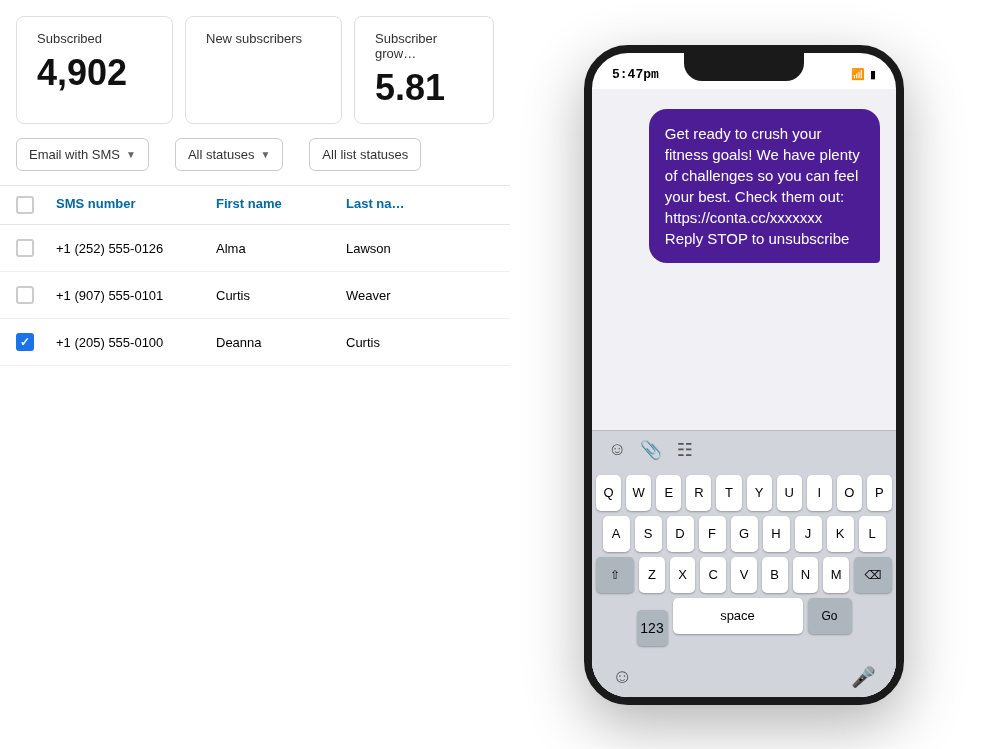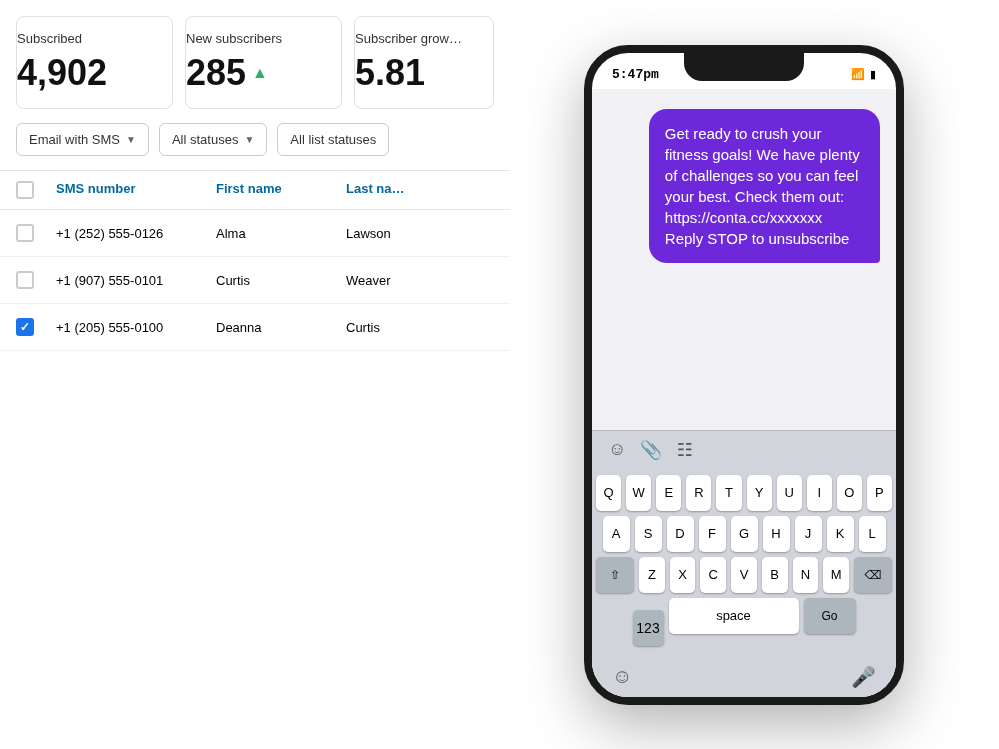--- a/index.html
+++ b/index.html
@@ -44,21 +44,21 @@
     
     .stats-row {
       display: flex;
       gap: 12px;
       padding: 16px 16px 0;
     }
     .stat-card {
       background: #fff;
       border: 1px solid #e0e0e0;
       border-radius: 8px;
-      padding: 14px 0;
+      padding: 14px 20px;
       min-width: 140px;
       flex: 1;
     }
     .stat-label {
       font-size: 13px;
       color: #333;
       margin-bottom: 6px;
     }
     .stat-value {
       font-size: 36px;
@@ -73,21 +73,21 @@
       font-size: 16px;
     }
     .stat-card-partial {
       flex: 0.8;
       overflow: hidden;
     }
 
     
     .filters-row {
       display: flex;
-      gap: 10px;
+      gap: 26px;
       padding: 14px 16px;
     }
     .filter-btn {
       display: flex;
       align-items: center;
       gap: 6px;
       border: 1px solid #ccc;
       border-radius: 6px;
       padding: 8px 12px;
       font-size: 13px;
@@ -214,21 +214,21 @@
 
     
     .message-area {
       flex: 1;
       padding: 20px 16px;
       display: flex;
       flex-direction: column;
       align-items: flex-end;
     }
     .message-bubble {
-      background: #6d28d9;
+      background: #4c1d95;
       border-radius: 18px 18px 4px 18px;
       padding: 14px 16px;
       max-width: 85%;
       font-size: 15px;
       line-height: 1.4;
       color: #fff;
     }
 
     
     .keyboard-toolbar {
@@ -308,24 +308,20 @@
 <div class="left-panel">
 
 
   <div class="stats-row">
     <div class="stat-card">
       <div class="stat-label">Subscribed</div>
       <div class="stat-value">4,902</div>
     </div>
     <div class="stat-card">
       <div class="stat-label">New subscribers</div>
-      <div class="stat-value">
-        <span>285</span>
-        <span class="arrow-up">▲</span>
-      </div>
     </div>
     <div class="stat-card stat-card-partial">
       <div class="stat-label">Subscriber grow…</div>
       <div class="stat-value">5.81</div>
     </div>
   </div>
 
   <div class="filters-row">
     <button class="filter-btn">
       <span>Email with SMS</span>
@@ -441,21 +437,21 @@
           <div class="key">V</div>
           <div class="key">B</div>
           <div class="key">N</div>
           <div class="key">M</div>
           <div class="key dark wide">⌫</div>
         </div>
 
         <div class="key-row">
           <div class="key dark wide" style="width:31px; font-size:14px;margin-top:12px;">123</div>
           <div class="key space">space</div>
-          <div class="key go dark" style="width:52px; font-size:12px;">Go</div>
+          <div class="key go dark" style="width:44px; font-size:12px;">Go</div>
         </div>
       </div>
 
       <div class="bottom-bar">
         <span class="bottom-icon">☺</span>
         <span class="bottom-icon">🎤</span>
       </div>
     </div>
   </div>
 </div>

